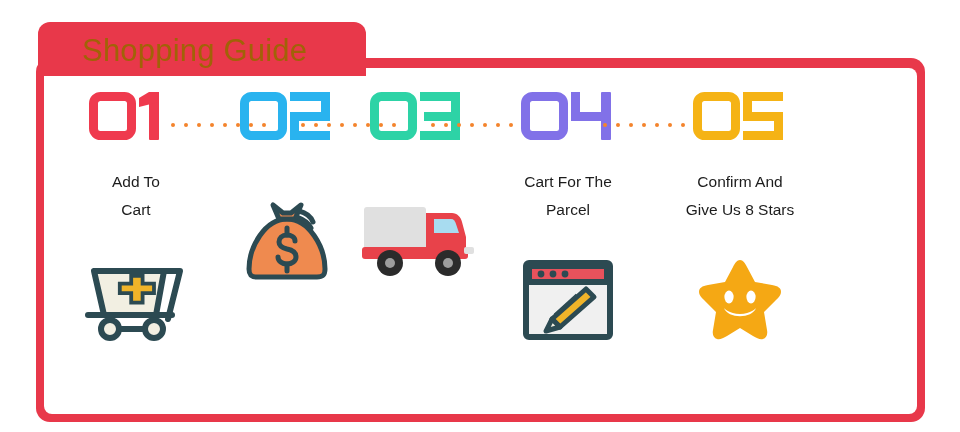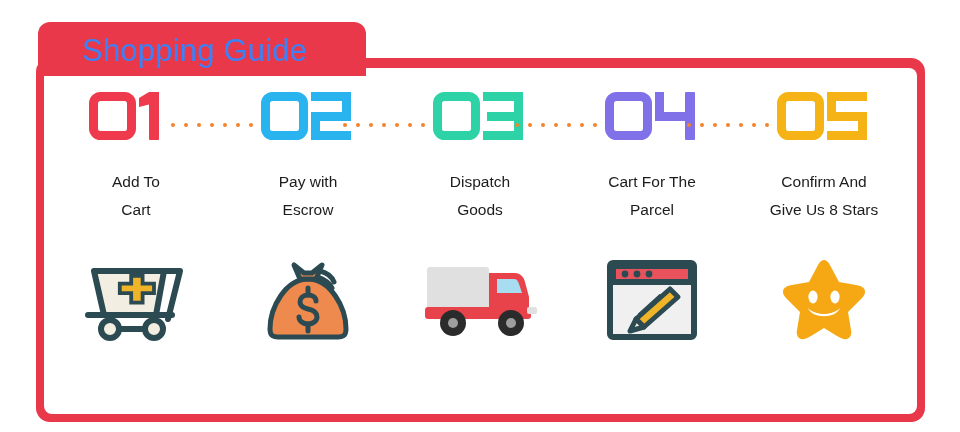--- a/index.html
+++ b/index.html
@@ -48,21 +48,21 @@
     height: 54px;
     background: #e8384a;
     border-radius: 12px 12px 0 0;
   }
   .tab-title {
     position: absolute;
     left: 82px;
     top: 30px;
     width: 300px;
     height: 42px;
-    color: #3b82f6;
+    color: #a16207;
     font-size: 31px;
     font-weight: 400;
     letter-spacing: 0.2px;
     line-height: 42px;
     white-space: nowrap;
   }
 
   
   .steps {
     position: absolute;
@@ -221,22 +221,20 @@
           <span class="d"></span>
           <span class="d"></span>
           <span class="d"></span>
           <span class="d"></span>
           <span class="d"></span>
           <span class="d"></span>
           <span class="d"></span>
           <span class="d"></span>
         </div>
       </div>
-      <div class="label">Pay with
-Escrow</div>
       <div class="icon">
         <svg width="92" height="90" viewBox="0 0 92 90" aria-hidden="true">
           <g stroke="#2c4a52" stroke-width="5" stroke-linejoin="round" stroke-linecap="round">
             <path d="M46 24 C24 24 8 52 8 74 C8 80 10 82 16 82 L76 82 C82 82 84 80 84 74 C84 52 68 24 46 24 Z" fill="#ef8a4f"></path>
             <path d="M32 10 L38 24 L54 24 L60 10 L50 18 L42 18 Z" fill="#ef8a4f"></path>
             <path d="M58 16 C66 18 70 22 72 27" fill="none"></path>
             <path d="M56 22 C64 25 68 28 70 33" fill="none"></path>
           </g>
           <g stroke="#2c4a52" stroke-width="5" fill="none" stroke-linecap="round">
             <path d="M54 46 C54 42 50 40 46 40 C41 40 38 43 38 47 C38 51 42 53 46 54 C51 55 55 57 55 62 C55 66 51 69 46 69 C41 69 37 66 37 62"></path>
@@ -266,22 +264,20 @@
           <span class="d"></span>
           <span class="d"></span>
           <span class="d"></span>
           <span class="d"></span>
           <span class="d"></span>
           <span class="d"></span>
           <span class="d"></span>
           <span class="d"></span>
         </div>
       </div>
-      <div class="label">Dispatch
-Goods</div>
       <div class="icon">
         <svg width="122" height="82" viewBox="0 0 122 82" aria-hidden="true">
 
           <rect x="8" y="8" width="62" height="44" rx="3" fill="#e0e0e0"></rect>
 
           <path d="M70 14 L96 14 C101 14 105 18 106 23 L110 38 L110 56 L70 56 Z" fill="#e8424a"></path>
 
           <rect x="6" y="48" width="106" height="12" rx="3" fill="#e8424a"></rect>
 
           <path d="M78 20 L95 20 C98 20 99 22 100 25 L103 34 L78 34 Z" fill="#a8dcf0"></path>

